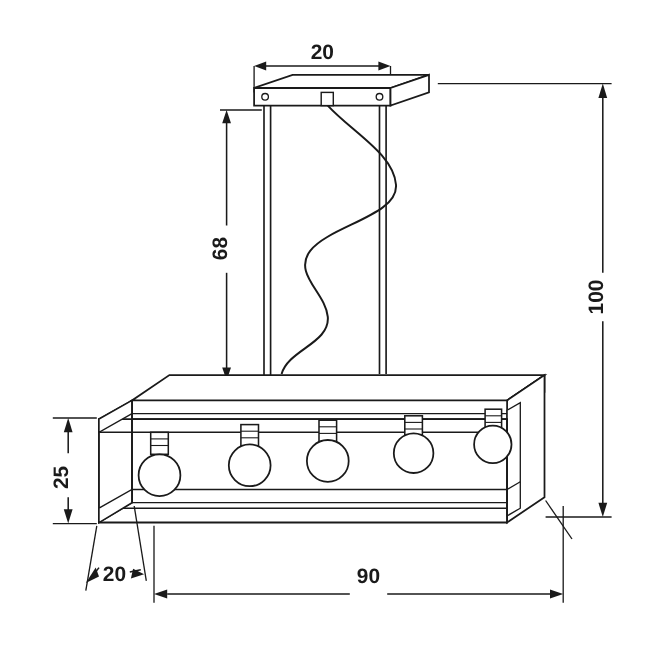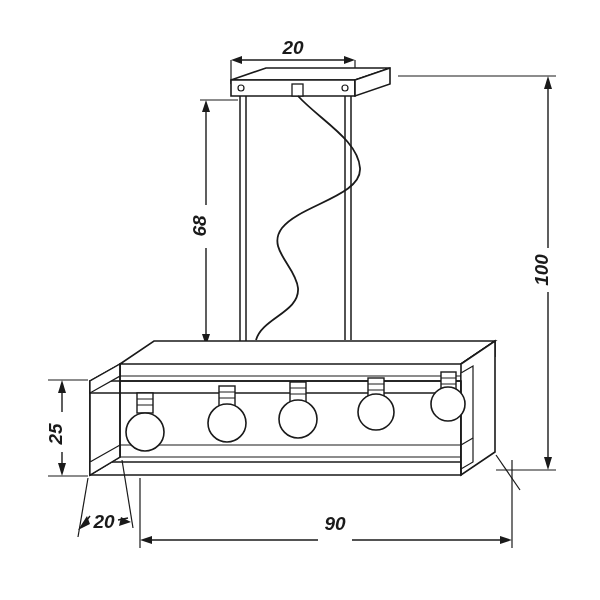--- a/index.html
+++ b/index.html
@@ -11,21 +11,20 @@
     width: 600px;
     height: 600px;
     font-family: "Liberation Sans", sans-serif;
     overflow: hidden;
   }
   #stage {
     position: relative;
     width: 600px;
     height: 600px;
     background: #ffffff;
-    font-style: italic;
   }
   #drawing {
     position: absolute;
     left: 0;
     top: 0;
     width: 600px;
     height: 600px;
   }
   .dim-text {
     font-family: "Liberation Sans", sans-serif;

